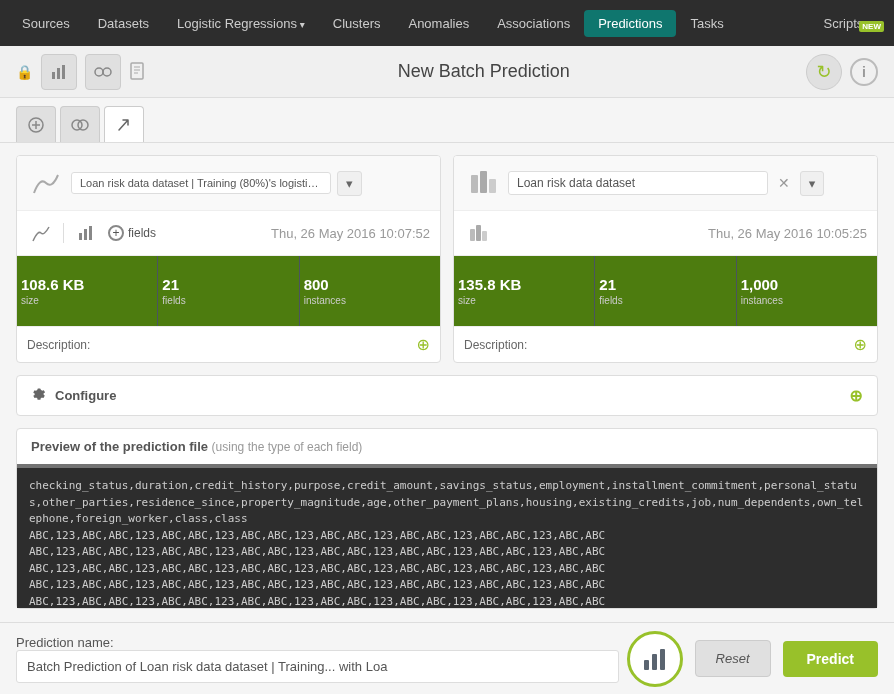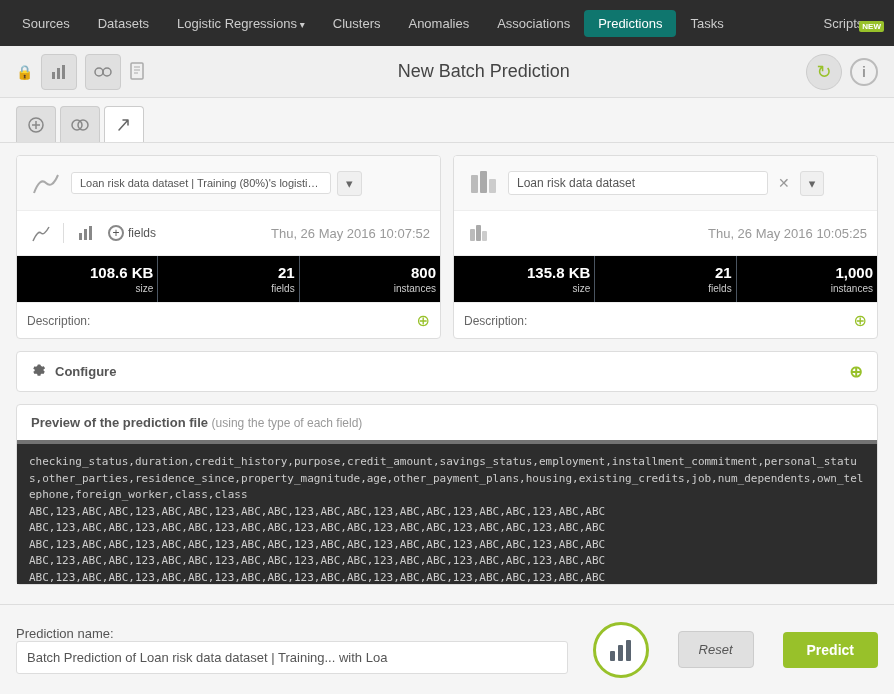--- a/index.html
+++ b/index.html
@@ -231,24 +231,24 @@
       justify-content: center;
     }
     .meta-date { margin-left: auto; font-size: 13px; color: #999; }
 
     .panel-stats {
       display: flex;
       border-bottom: 1px solid #eee;
     }
     .stat-box {
       flex: 1;
-      background: #000000;
+      background: #4d7c0f;
       color: #fff;
-      text-align: right;
-      padding: 8px 4px;
+      text-align: left;
+      padding: 20px 4px;
       border-right: 1px solid #4a5460;
     }
     .stat-box:last-child { border-right: none; }
     .stat-value { font-size: 15px; font-weight: bold; }
     .stat-label { font-size: 10px; color: #ccc; margin-top: 2px; }
 
     .panel-description {
       padding: 8px 10px;
       display: flex;
       align-items: center;
@@ -304,22 +304,22 @@
     .bottom-bar {
       position: fixed;
       bottom: 0;
       left: 0;
       width: 894px;
       background: #f5f5f5;
       border-top: 1px solid #ddd;
       padding: 12px 16px;
       display: flex;
       align-items: center;
-      gap: 29px;
-      height: 90px;
+      gap: 12px;
+      height: 72px;
     }
     .prediction-name-label {
       font-size: 13px;
       color: #555;
       white-space: nowrap;
     }
     .prediction-name-input {
       flex: 1;
       border: 1px solid #ddd;
       border-radius: 3px;

